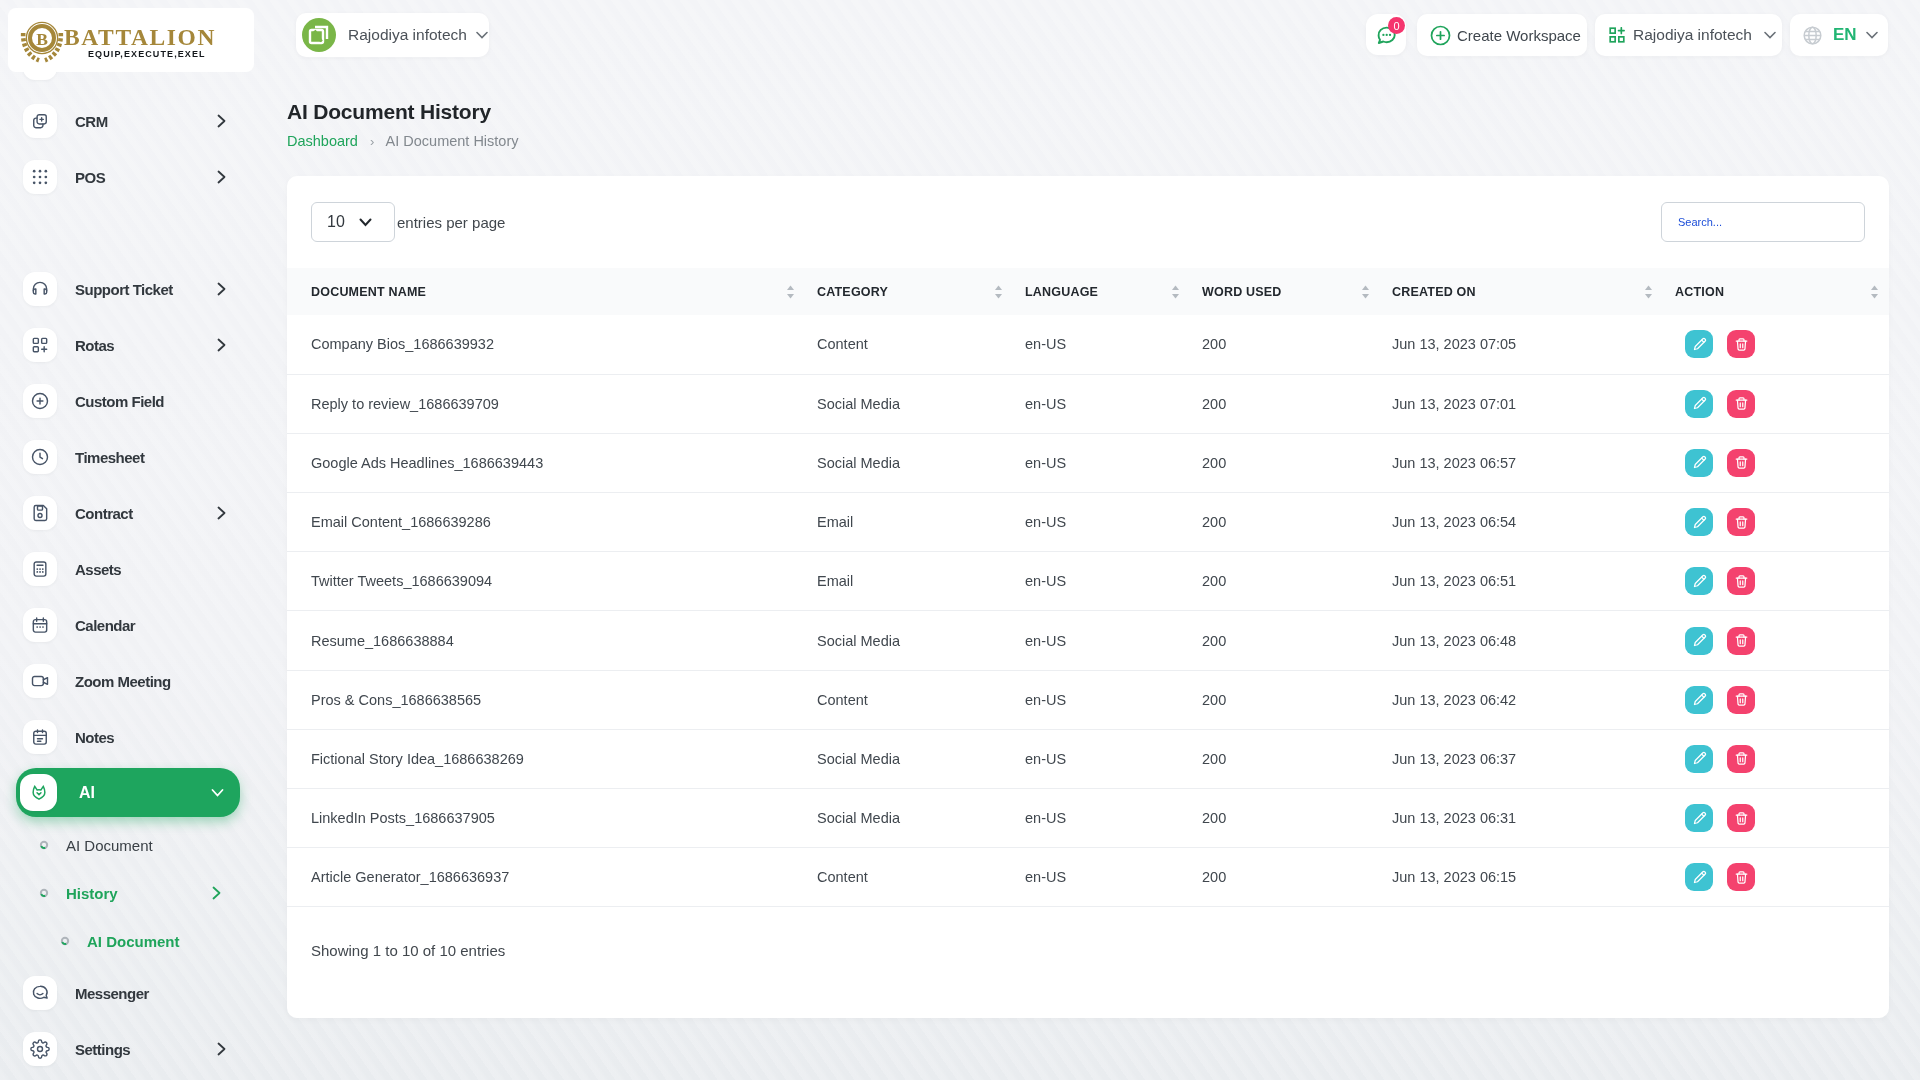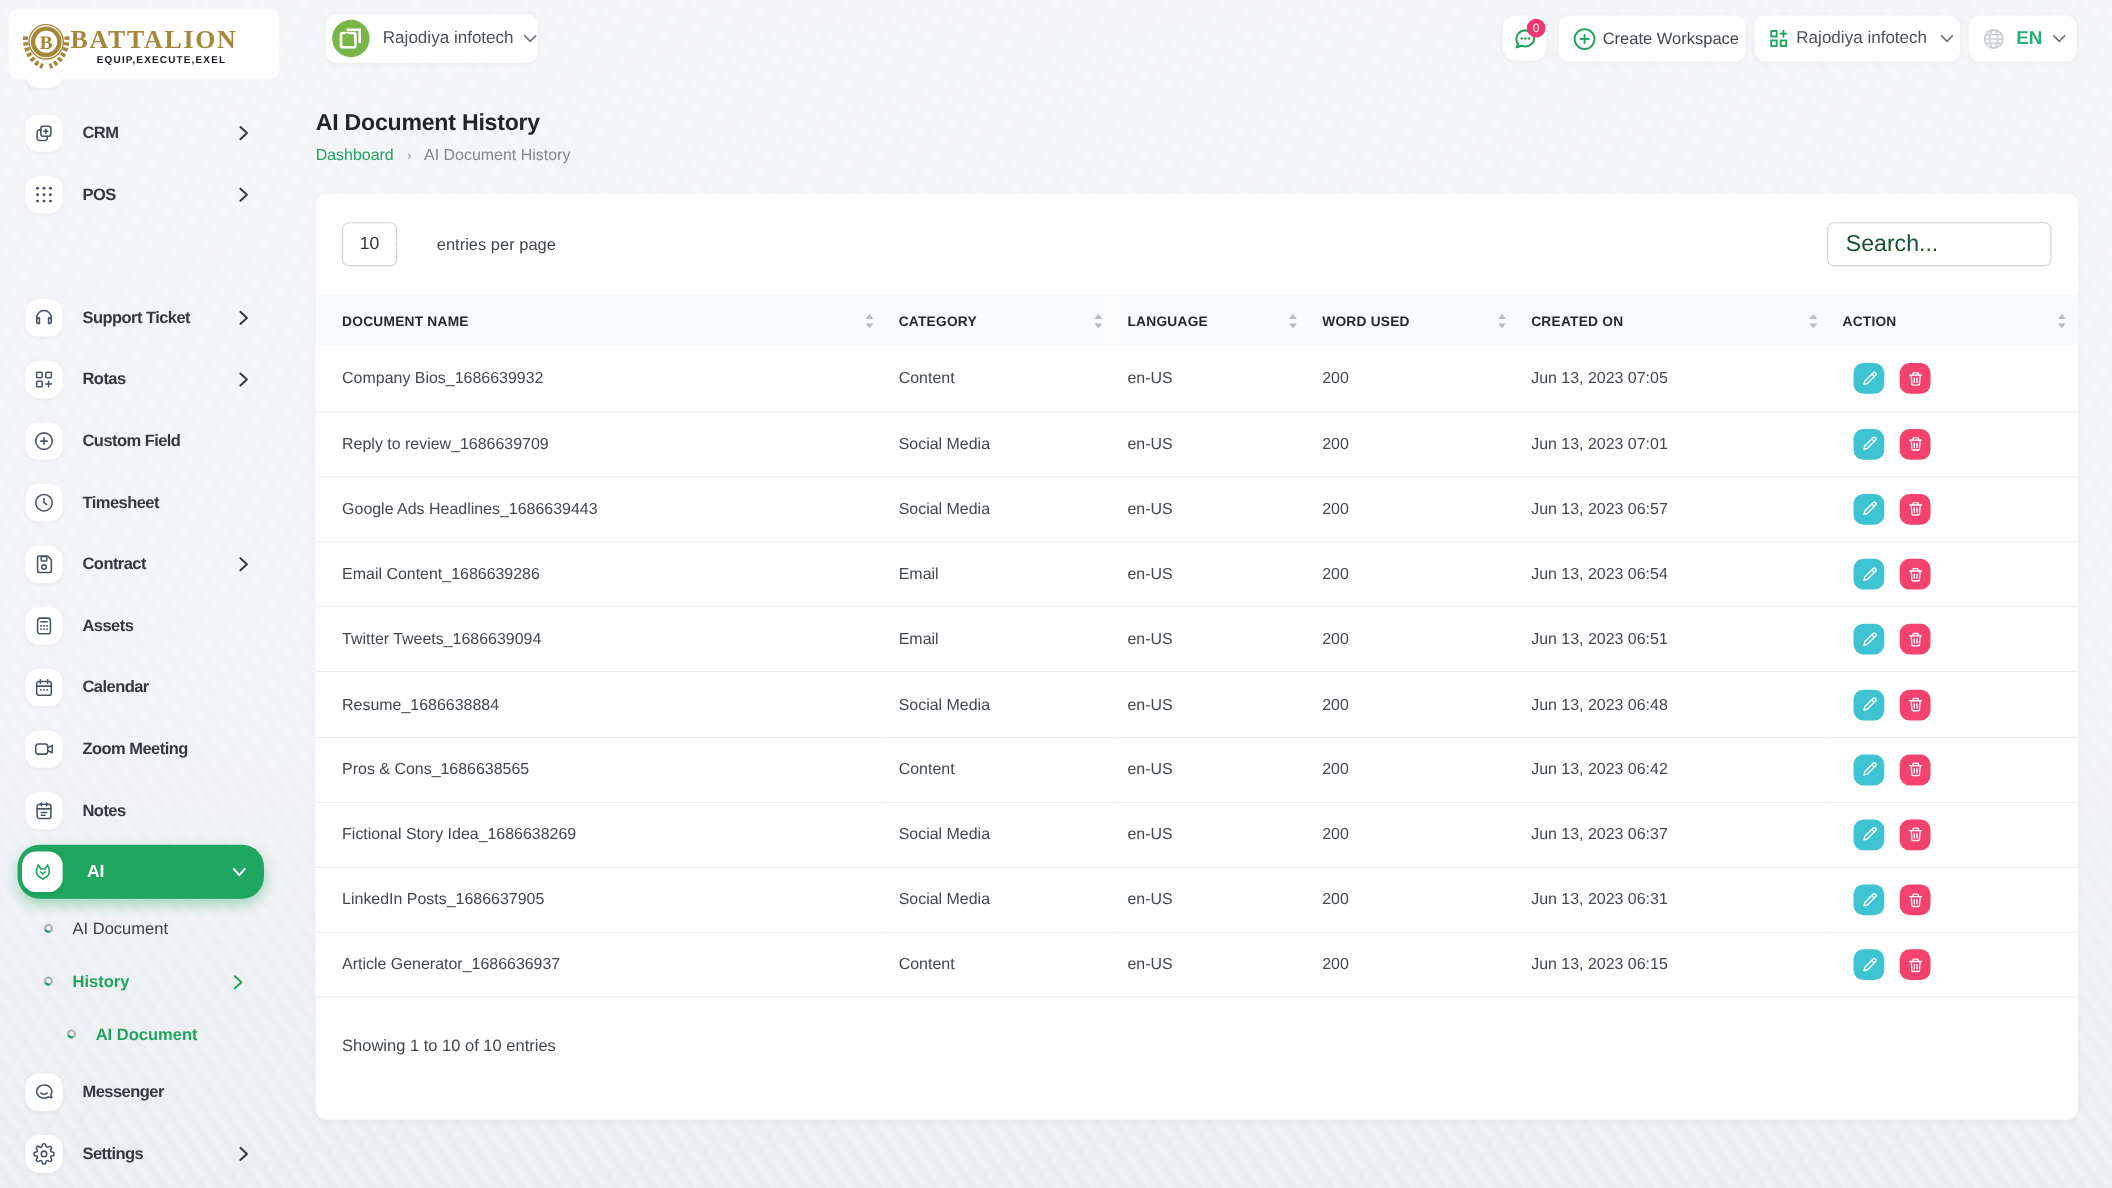--- a/index.html
+++ b/index.html
@@ -313,30 +313,30 @@
   </div>
 
   <div class="abs" style="left:287px; top:100px; font-size:21px; font-weight:700; color:#212529; letter-spacing:-0.2px;">AI Document History</div>
   <div class="abs" style="left:287px; top:133px; font-size:14.5px; color:#1fa45b;">Dashboard
     <span style="color:#9aa0a6; margin:0 8px; font-size:13px;">›</span>
     <span style="color:#82888e;">AI Document History</span>
   </div>
 
   <div class="abs" style="left:287px; top:176px; width:1602px; height:842px; background:#fff; border-radius:10px; box-shadow:0 2px 6px rgba(50,60,70,.03);"></div>
 
-  <div class="abs" style="left:311px; top:202px; width:50px; height:40px; border:1px solid #ced4da; border-radius:6px; background:#fff; display:flex; align-items:center;">
+  <div class="abs" style="left:311px; top:202px; width:84px; height:40px; border:1px solid #ced4da; border-radius:6px; background:#fff; display:flex; align-items:center;">
     <span style="margin-left:15px; font-size:16px; color:#32383e;">10</span>
     <svg style="margin-left:14px;" width="13" height="9" viewBox="0 0 13 9">
         <path d="M1.5 1.5 L6.5 7 L11.5 1.5" fill="none" stroke="#23282d" stroke-width="2" stroke-linecap="round"></path>
       </svg>
   </div>
   <div class="abs" style="left:397px; top:214px; font-size:15px; color:#41474d;">entries per page</div>
 
   <div class="abs" style="left:1661px; top:202px; width:204px; height:40px; border:1px solid #ced4da; border-radius:6px; background:#fff; display:flex; align-items:center;">
-    <span style="margin-left:16px; font-size:21px; color:#14532d;">Search...</span>
+    <span style="margin-left:16px; font-size:11px; color:#1d4ed8;">Search...</span>
   </div>
 
   <div class="abs" style="left:287px; top:268px;">
     <table class="dt">
       <colgroup>
         <col style="width:518px">
           <col style="width:208px">
           <col style="width:177px">
         <col style="width:190px">
           <col style="width:283px">

